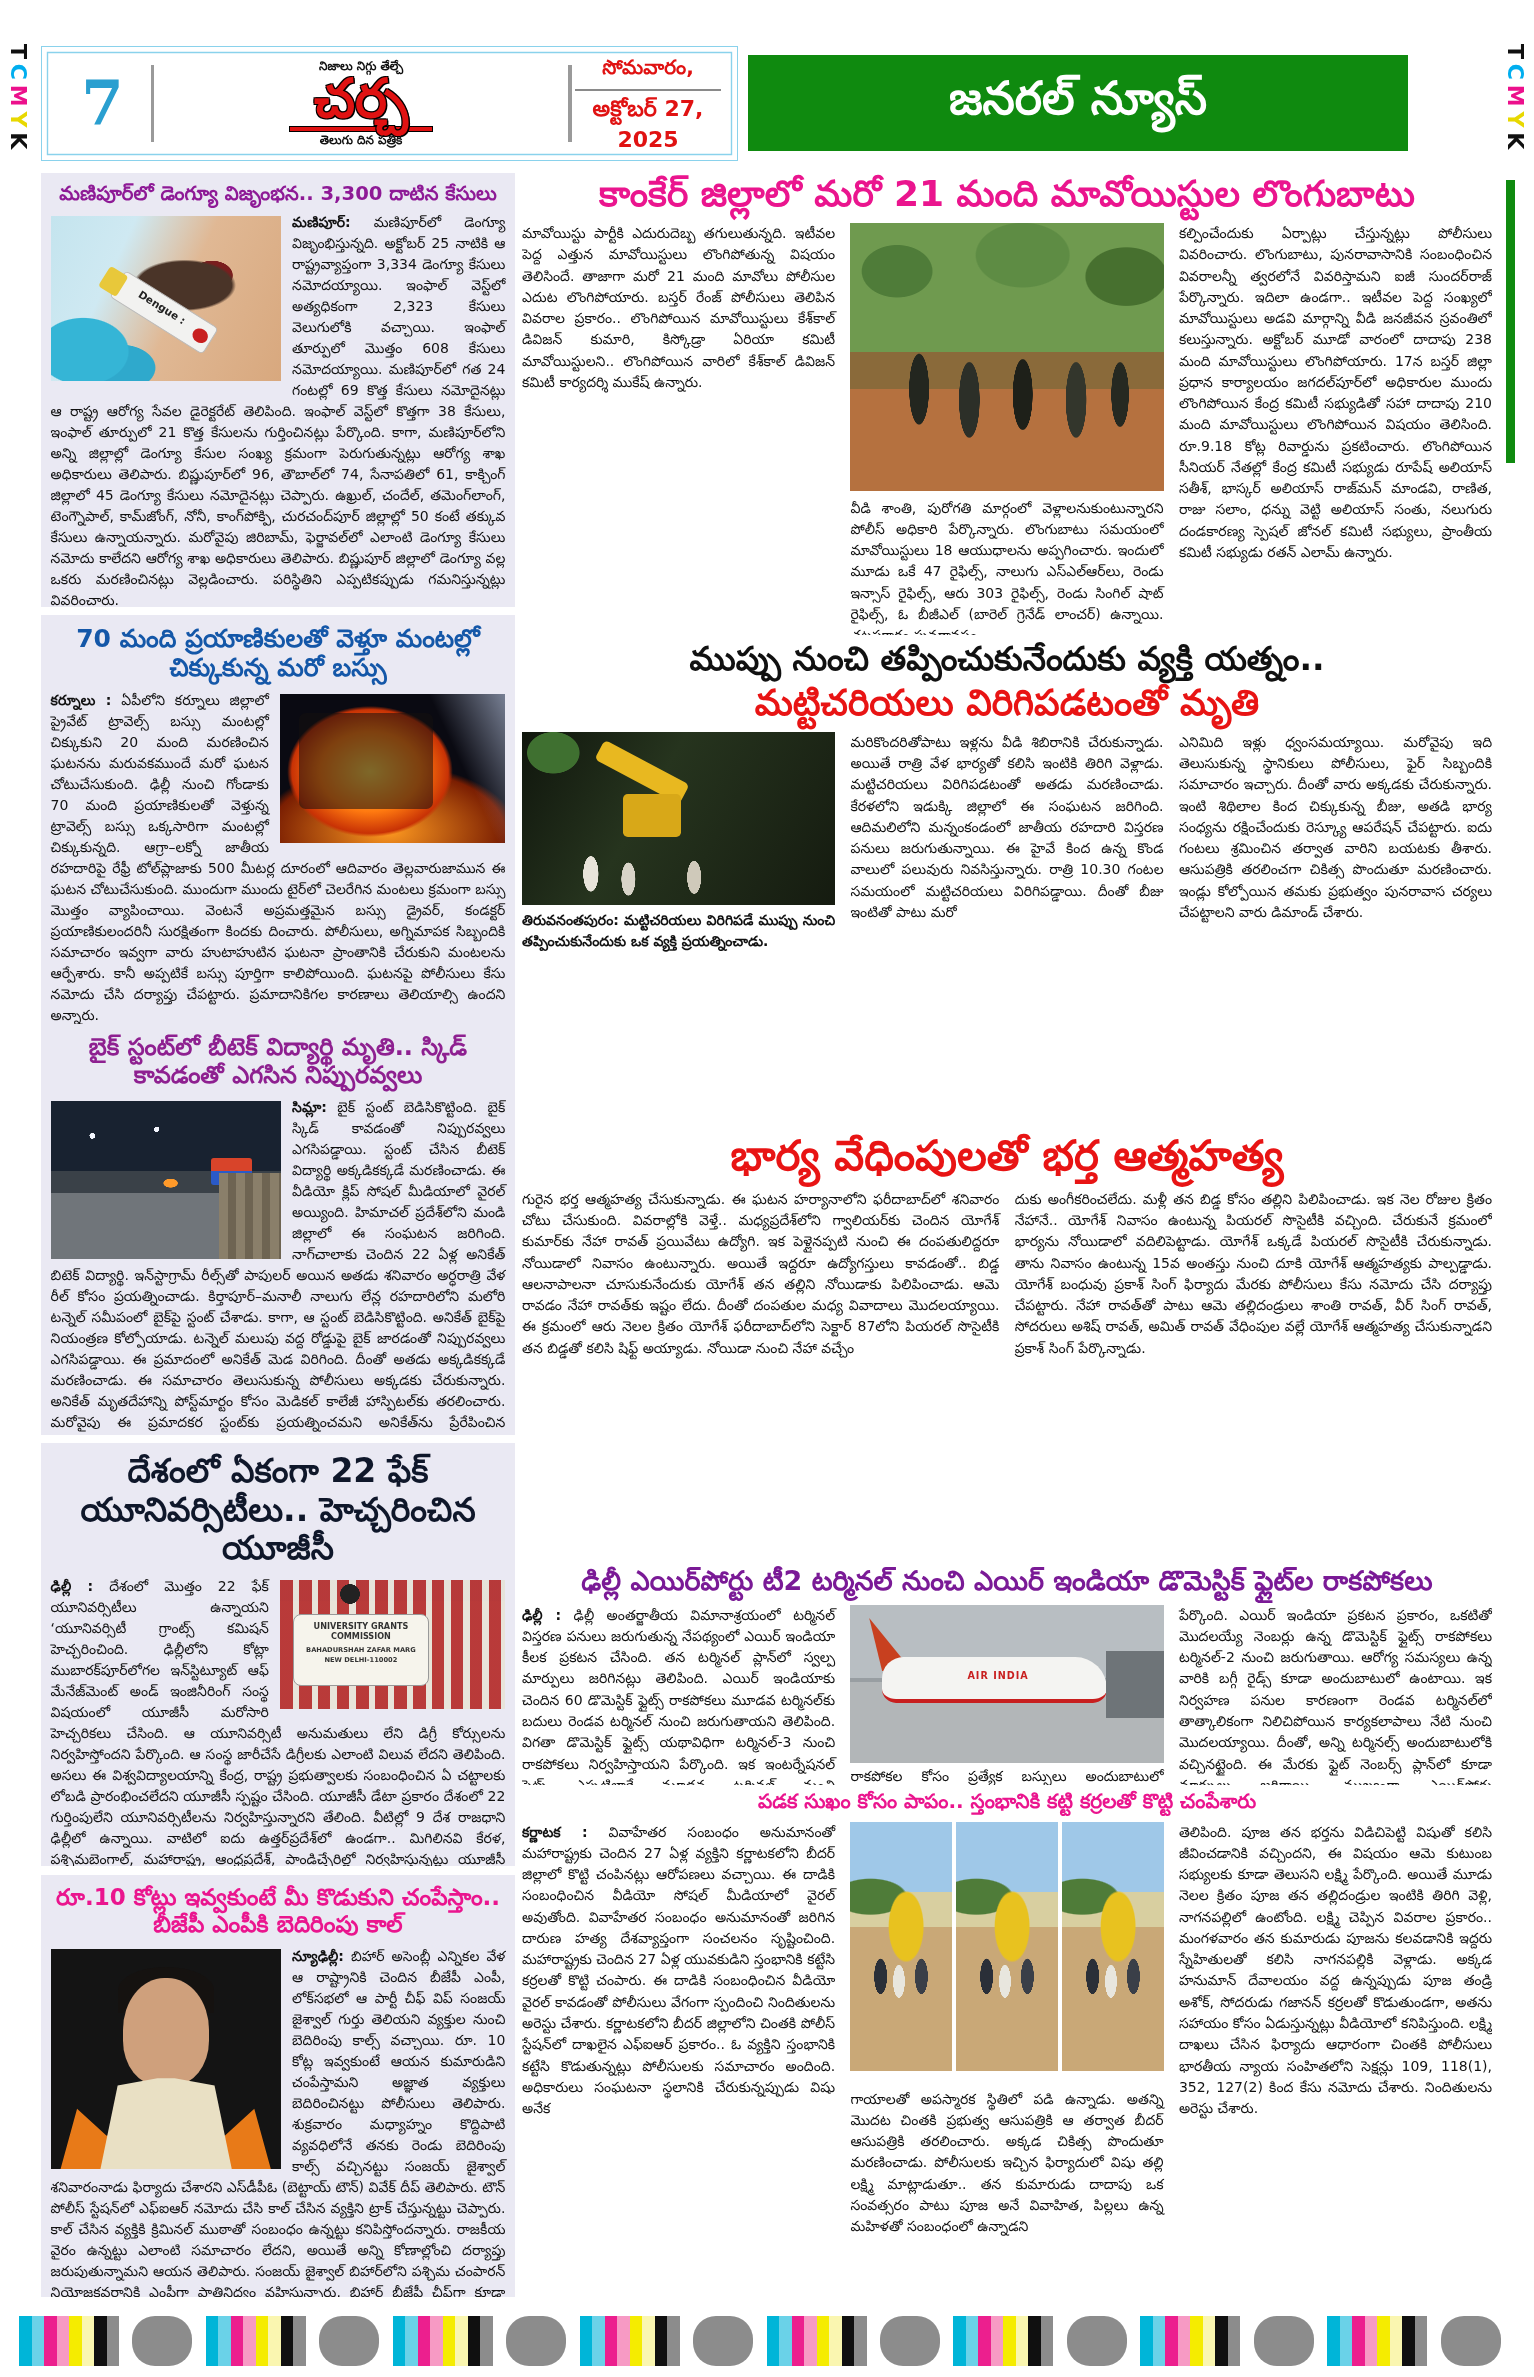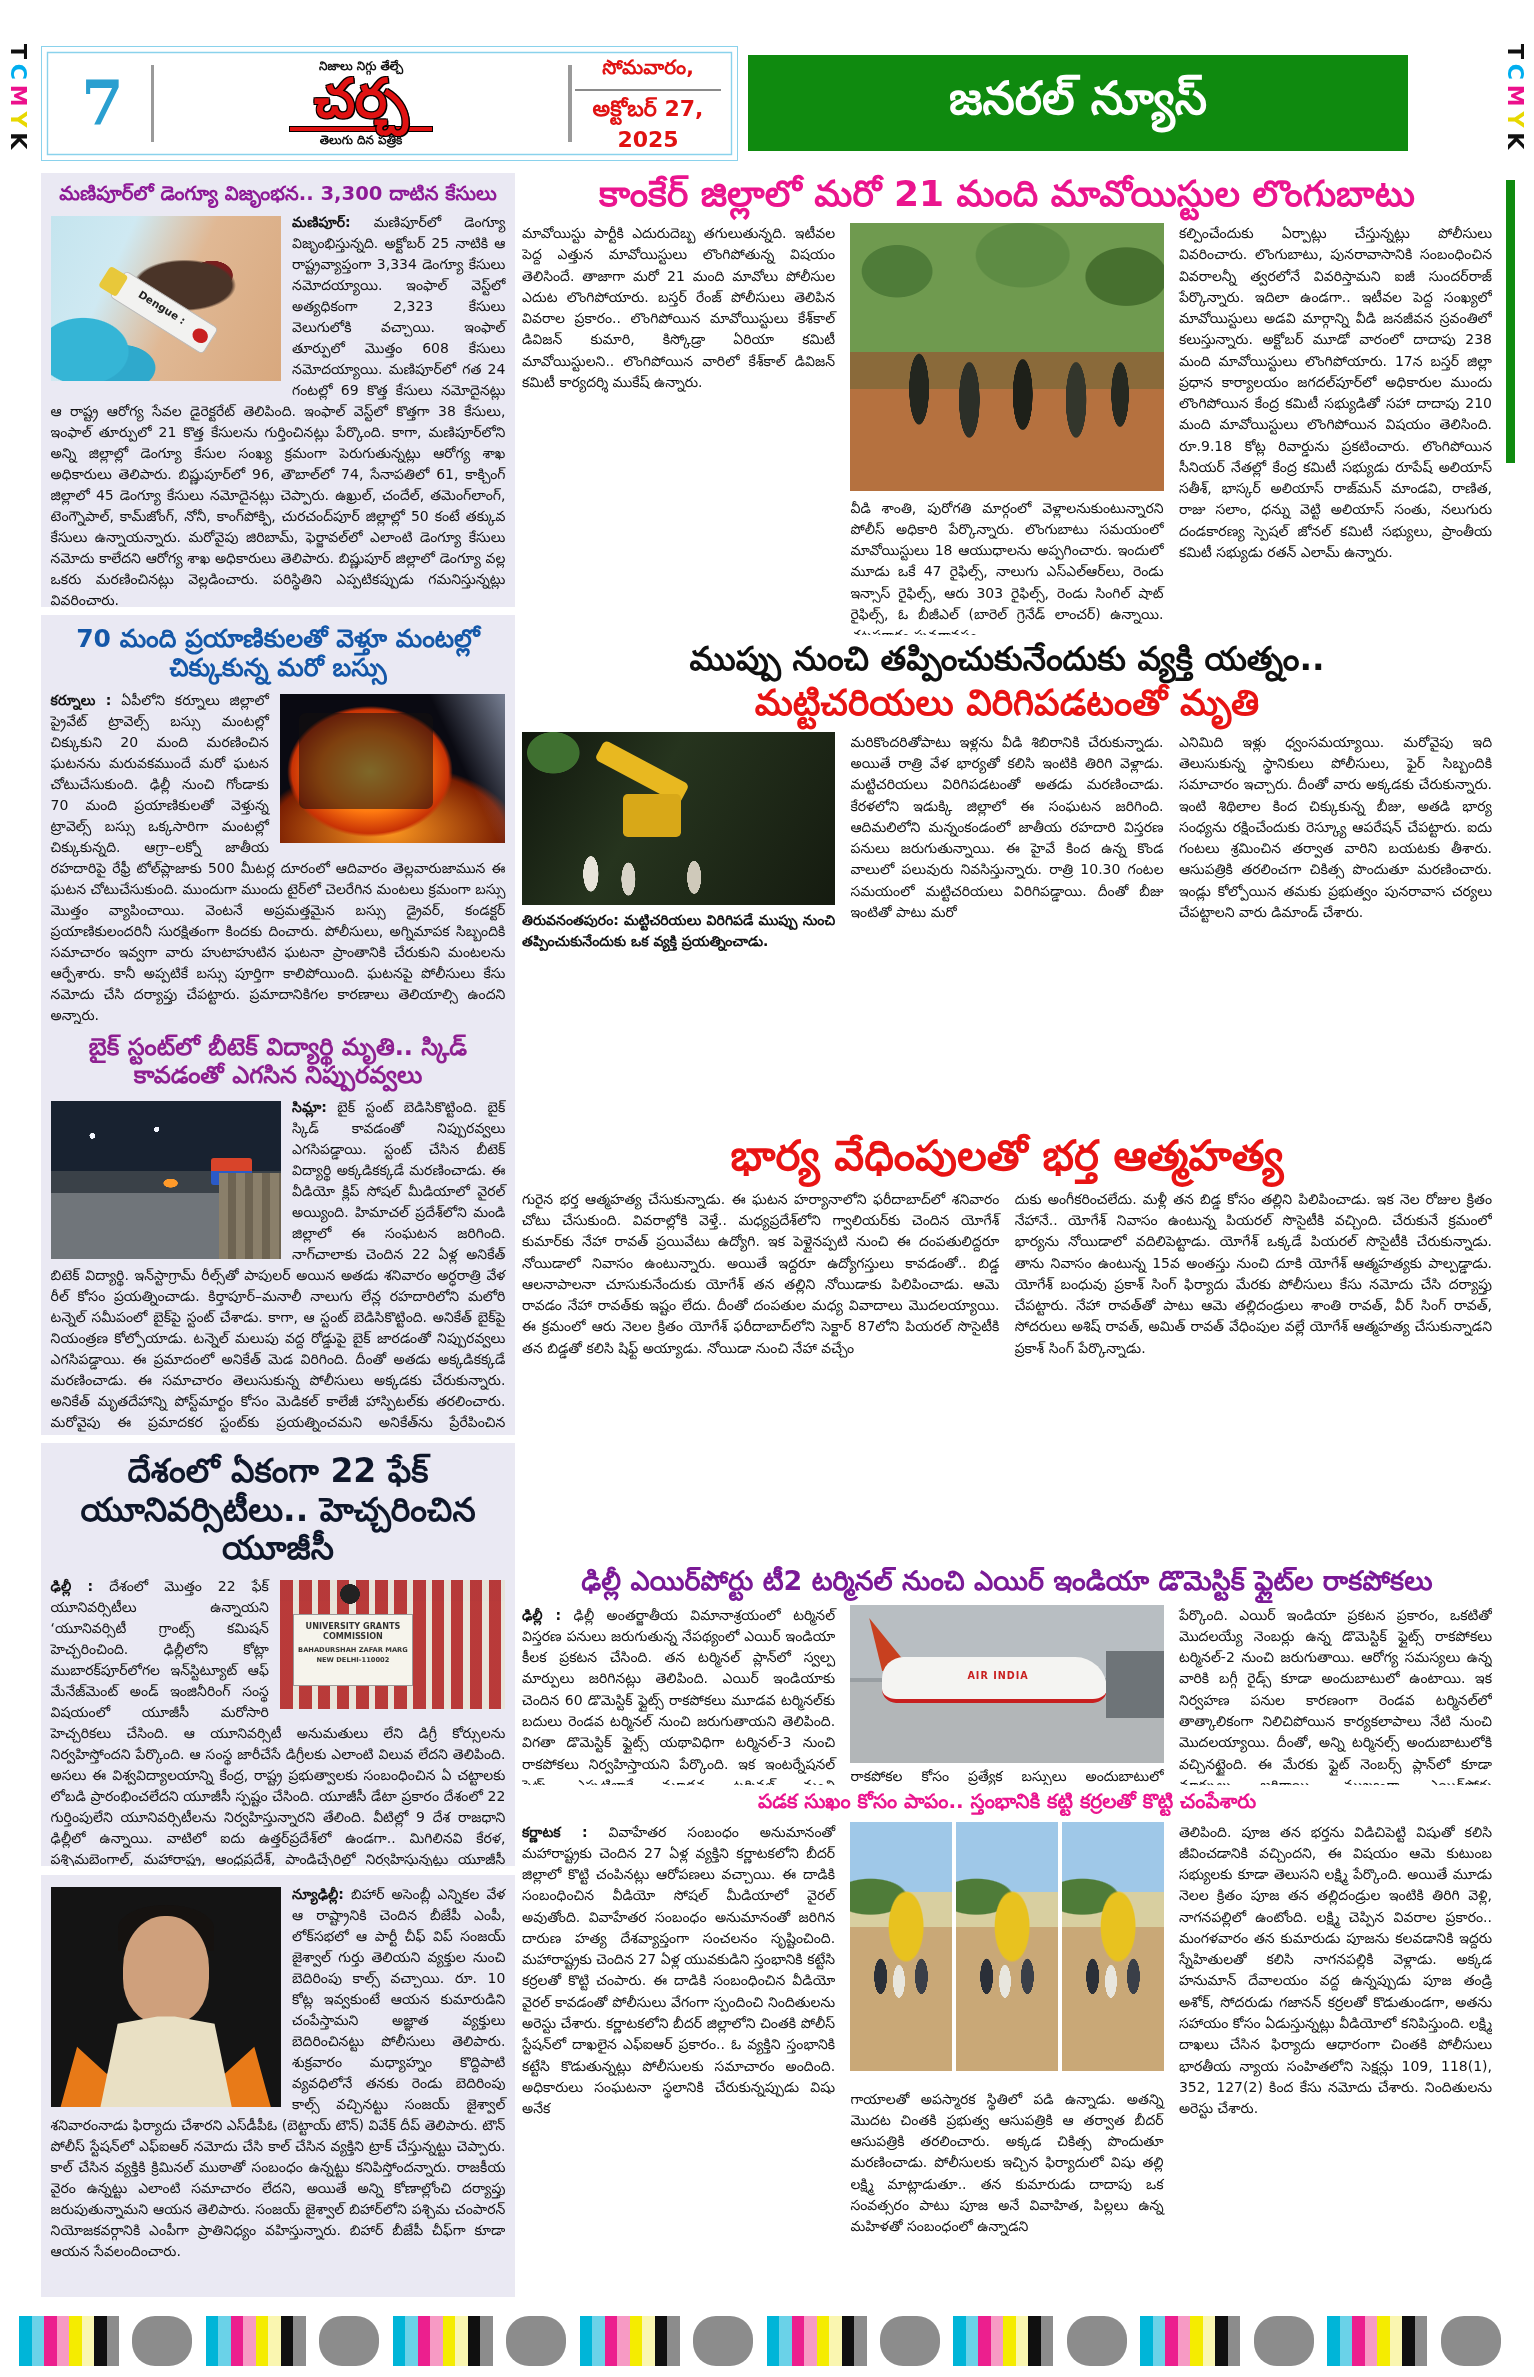--- a/index.html
+++ b/index.html
@@ -80,22 +80,22 @@
       radial-gradient(4.3px 4.3px at 46% 18%, #f4f7ff 60%, rgba(255,255,255,0) 62%),
       radial-gradient(12.5px 7.7px at 52% 52%, #ff9a2a 55%, rgba(255,154,42,0) 60%),
       linear-gradient(#182230 0 44%, #3a4148 44% 58%, #70757a 58% 100%); }
   .truck { position:absolute; right:29px; top:57px; width:41px; height:27px; background:linear-gradient(#d8442a 0 50%, #2a5ac8 50% 100%); border-radius:2.9px; }
   .barrier { position:absolute; right:0; top:72px; width:62px; height:86px; background:repeating-linear-gradient(90deg,#8a7f6a 0 8.6px,#6e6452 8.6px 17px); }
 
   .ph-ugc { width:225px; height:129px;
     background:
       repeating-linear-gradient(90deg, rgba(180,40,40,.9) 0 12.5px, rgba(232,228,218,.9) 12.5px 19px),
       linear-gradient(#cfd8dd 0 16%, #e8e4da 16% 100%); }
-  .ugc-sign { position:absolute; left:12.5px; top:34px; width:120px; height:72px; background:#f6f4ec; border:1.4px solid #999;
-    border-radius:0; padding:5.8px 3.8px; text-align:center; color:#333; }
+  .ugc-sign { position:absolute; left:12.5px; top:34px; width:136px; height:72px; background:#f6f4ec; border:1.4px solid #999;
+    border-radius:8px; padding:5.8px 3.8px; text-align:center; color:#333; }
   .ugc-sign .s1 { font-size:8.1px; font-weight:800; line-height:1.25; }
   .ugc-sign .s2 { font-size:6.7px; font-weight:700; margin-top:3.8px; }
   .ugc-sign .s3 { font-size:6.7px; font-weight:700; }
   .ugc-lamp { position:absolute; left:53px; top:-2.9px; width:34px; height:34px; background:radial-gradient(#222 40%, rgba(34,34,34,0) 42%); }
 
   .ph-mp { width:230px; height:220px; background:#141414; }
   .mp-face { position:absolute; left:72px; top:29px; width:86px; height:108px; background:#cfa07c; border-radius:48% 48% 42% 42%; }
   .mp-hair { position:absolute; left:67px; top:18px; width:96px; height:46px; background:#151210; border-radius:50% 50% 0 0; }
   .mp-vest { position:absolute; left:29px; top:129px; width:173px; height:91px; background:#e9e0c4;
     clip-path:polygon(12% 100%, 22% 8%, 45% 0, 55% 0, 78% 8%, 88% 100%); }
@@ -230,20 +230,21 @@
           <div class="s1">UNIVERSITY GRANTS COMMISSION</div>
           <div class="s2">BAHADURSHAH ZAFAR MARG</div>
           <div class="s3">NEW DELHI-110002</div>
         </div>
       </div>
       <p><b>ఢిల్లీ :</b> <span>దేశంలో మొత్తం 22 ఫేక్ యూనివర్సిటీలు ఉన్నాయని ‘యూనివర్సిటీ గ్రాంట్స్ కమిషన్ హెచ్చరించింది. ఢిల్లీలోని కోట్లా ముబారక్‌పూర్‌లోగల ఇన్‌స్టిట్యూట్ ఆఫ్ మేనేజ్‌మెంట్ అండ్ ఇంజినీరింగ్ సంస్థ విషయంలో యూజీసీ మరోసారి హెచ్చరికలు చేసింది. ఆ యూనివర్సిటీ అనుమతులు లేని డిగ్రీ కోర్సులను నిర్వహిస్తోందని పేర్కొంది. ఆ సంస్థ జారీచేసే డిగ్రీలకు ఎలాంటి విలువ లేదని తెలిపింది. అసలు ఈ విశ్వవిద్యాలయాన్ని కేంద్ర, రాష్ట్ర ప్రభుత్వాలకు సంబంధించిన ఏ చట్టాలకు లోబడి ప్రారంభించలేదని యూజీసీ స్పష్టం చేసింది. యూజీసీ డేటా ప్రకారం దేశంలో 22 గుర్తింపులేని యూనివర్సిటీలను నిర్వహిస్తున్నారని తేలింది. వీటిల్లో 9 దేశ రాజధాని ఢిల్లీలో ఉన్నాయి. వాటిలో ఐదు ఉత్తర్‌ప్రదేశ్‌లో ఉండగా.. మిగిలినవి కేరళ, పశ్చిమబెంగాల్, మహారాష్ట్ర, ఆంధ్రప్రదేశ్, పాండిచ్చేరిల్లో నిర్వహిస్తున్నట్లు యూజీసీ గణాంకాలు చెబుతున్నాయి. ఢిల్లీలోని విద్యార్థులను మాయచేసి ఈ విశ్వవిద్యాలయాలు ఆకర్షిస్తున్నాయి. తమ సంస్థలకు పేర్లుపెట్టే సమయంలో ‘నేషనల్’, టెక్నాలజీ, మేనేజ్‌మెంట్, ఇన్‌స్టిట్యూట్ వంటి పదాలు వాడుతున్నారు. ఇక యూపీలో విద్యాపథ్, పరిషద్, ఓపెన్ యూనివర్సిటీ లాంటి పదాలను వినియోగిస్తున్నారు. విద్యార్థులు ఏదైనా సంస్థలో చేరే సమయంలో దాని పేరు సెక్షన్ 2 (ఎఫ్) లేదా 3 కింద యూజీసీ గుర్తించిన జాబితాలో ఉందో లేదో చెక్ చేసుకోవాలి. ఇక ఏఐసీటీఈ, పీసీఐ, ఎన్ఎంసీ వంటి కౌన్సిల్స్ నుంచి ఆయా సంస్థల్లో ఏ కోర్సుల నిర్వహణకు అనుమతులు లభించాయో సరిచూసుకోవాలి.</span></p>
     </div>
   </div>
 
   <div class="lart" style="top:1875px;height:422px;">
+    <h2 style="font-size: 23px; color: rgb(234, 21, 142);">రూ.10 కోట్లు ఇవ్వకుంటే మీ కొడుకుని చంపేస్తాం.. బీజేపీ ఎంపీకి బెదిరింపు కాల్</h2>
     <div class="bodytext">
       <div class="ph ph-mp fl">
         <div class="mp-hair"></div>
         <div class="mp-face"></div>
         <div class="mp-shirt"></div>
         <div class="mp-vest"></div>
       </div>
       <p><b>న్యూఢిల్లీ:</b> <span>బిహార్ అసెంబ్లీ ఎన్నికల వేళ ఆ రాష్ట్రానికి చెందిన బీజేపీ ఎంపీ, లోక్‌సభలో ఆ పార్టీ చీఫ్ విప్ సంజయ్ జైశ్వాల్ గుర్తు తెలియని వ్యక్తుల నుంచి బెదిరింపు కాల్స్ వచ్చాయి. రూ. 10 కోట్ల ఇవ్వకుంటే ఆయన కుమారుడిని చంపేస్తామని అజ్ఞాత వ్యక్తులు బెదిరించినట్టు పోలీసులు తెలిపారు. శుక్రవారం మధ్యాహ్నం కొద్దిపాటి వ్యవధిలోనే తనకు రెండు బెదిరింపు కాల్స్ వచ్చినట్టు సంజయ్ జైశ్వాల్ శనివారంనాడు ఫిర్యాదు చేశారని ఎస్‌డీపీఓ (బెట్టాయ్ టౌన్) వివేక్ దీప్ తెలిపారు. టౌన్ పోలీస్ స్టేషన్‌లో ఎఫ్ఐఆర్ నమోదు చేసి కాల్ చేసిన వ్యక్తిని ట్రాక్ చేస్తున్నట్టు చెప్పారు. కాల్ చేసిన వ్యక్తికి క్రిమినల్ ముఠాతో సంబంధం ఉన్నట్టు కనిపిస్తోందన్నారు. రాజకీయ వైరం ఉన్నట్టు ఎలాంటి సమాచారం లేదని, అయితే అన్ని కోణాల్లోంచి దర్యాప్తు జరుపుతున్నామని ఆయన తెలిపారు. సంజయ్ జైశ్వాల్ బిహార్‌లోని పశ్చిమ చంపారన్ నియోజకవర్గానికి ఎంపీగా ప్రాతినిధ్యం వహిస్తున్నారు. బిహార్ బీజేపీ చీఫ్‌గా కూడా ఆయన సేవలందించారు.</span></p>
     </div>
   </div>

